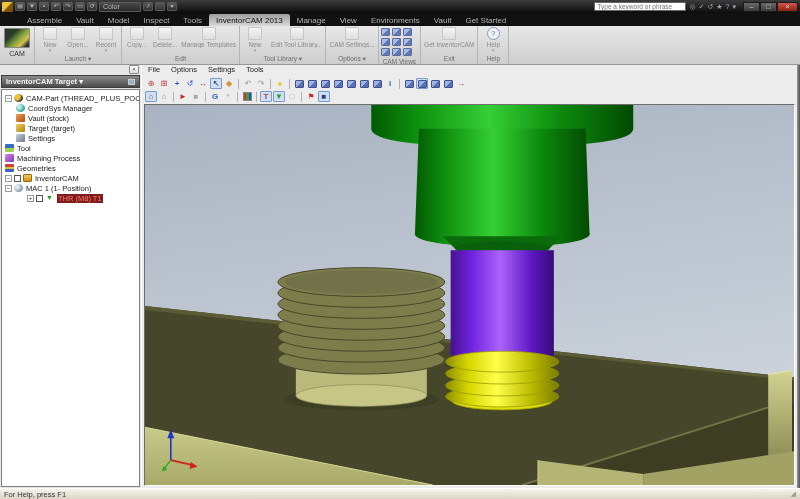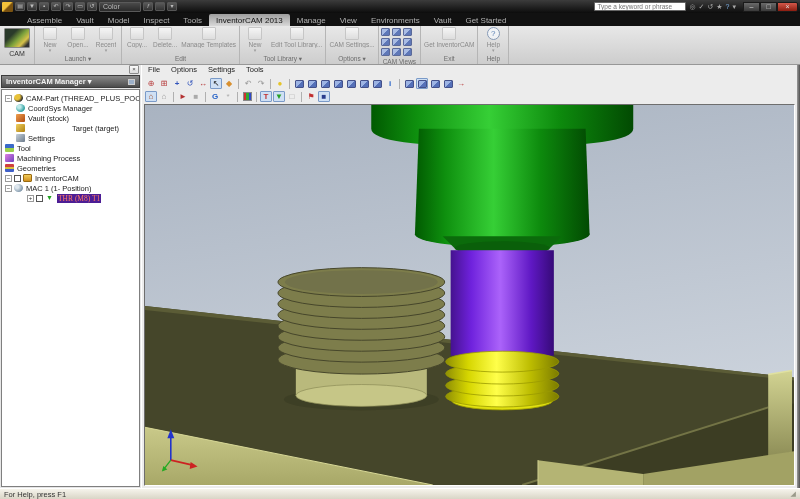--- a/index.html
+++ b/index.html
@@ -77,21 +77,21 @@
     background:#9db0c8;}
   .tree{position:absolute;top:24px;left:1px;right:1px;bottom:1px;background:#fff;
     border:1px solid #7f7f7f;overflow:hidden;padding-top:3px;}
   .trow{display:flex;align-items:center;height:10px;font-size:7.5px;color:#1a1a1a;
     white-space:nowrap;overflow:hidden;}
   .texp{width:7px;height:7px;border:1px solid #9a9a9a;background:#fff;color:#333;
     font-size:6px;line-height:5px;text-align:center;margin-right:2px;flex:none;}
   .tchk{width:7px;height:7px;border:1px solid #555;background:#fff;margin-right:2px;flex:none;}
   .tico{width:9px;height:8px;border-radius:1px;margin-right:3px;flex:none;}
   .tlabel{overflow:hidden;text-overflow:clip;}
-  .tlabel.selected{background:#4c1d95;color:#ff7a66;padding:0 1px;font-family:Liberation Serif, serif;}
+  .tlabel.selected{background:#7f1d1d;color:#ff7a66;padding:0 1px;}
   .ti-cam-part{background:radial-gradient(circle at 35% 35%,#e8c23a 35%,#2a2a2a 70%);border-radius:50%;}
   .ti-coordsys{background:radial-gradient(circle at 35% 35%,#bfeaea 20%,#2fa0a0 70%);border-radius:50%;}
   .ti-stock{background:linear-gradient(135deg,#f0a050,#b04a10);}
   .ti-target{background:linear-gradient(135deg,#f0d060,#b08010);}
   .ti-settings{background:linear-gradient(135deg,#c8d2dc,#6a7a8a);}
   .ti-tool{background:linear-gradient(#3a6ac8 55%,#9ad24a 55%);}
   .ti-machining-process{background:linear-gradient(135deg,#e080e0,#7040c0);}
   .ti-geometries{background:linear-gradient(180deg,#d04040 33%,#d8c040 33% 66%,#4060c8 66%);}
   .ti-operations-folder{background:linear-gradient(#f2cc5a,#d09020);border:1px solid #9a6a10;}
   .ti-mac-position{background:radial-gradient(circle at 35% 35%,#dfe8ef 20%,#7a92a6 75%);border-radius:50%;}
@@ -287,38 +287,38 @@
           </div>
         </span>
     </div>
   </div>
 
   <div class="left-panel">
     <div class="panel-strip">
       <span class="panel-close">×</span>
     </div>
     <div class="panel-header">
-      <span>InventorCAM Manager ▾</span>
+      <span>InventorCAM Target ▾</span>
       <span class="hdr-ico"></span>
     </div>
     <div class="tree" id="tree">
         <div class="trow" style="padding-left: 3px;">
           <span class="texp">−</span>
           <span class="tico ti-cam-part"></span>
           <span class="tlabel">CAM-Part (THREAD_ PLUS_POCKET_IV)</span>
         </div>
         <div class="trow" style="padding-left: 14px;">
           <span class="tico ti-coordsys"></span>
           <span class="tlabel">CoordSys Manager</span>
         </div>
         <div class="trow" style="padding-left: 14px;">
           <span class="tico ti-stock"></span>
           <span class="tlabel">Vault (stock)</span>
         </div>
-        <div class="trow" style="padding-left: 14px; gap: 44px;">
+        <div class="trow" style="padding-left: 14px;">
           <span class="tico ti-target"></span>
           <span class="tlabel">Target (target)</span>
         </div>
         <div class="trow" style="padding-left: 14px;">
           <span class="tico ti-settings"></span>
           <span class="tlabel">Settings</span>
         </div>
         <div class="trow" style="padding-left: 3px;">
           <span class="tico ti-tool"></span>
           <span class="tlabel">Tool</span>

